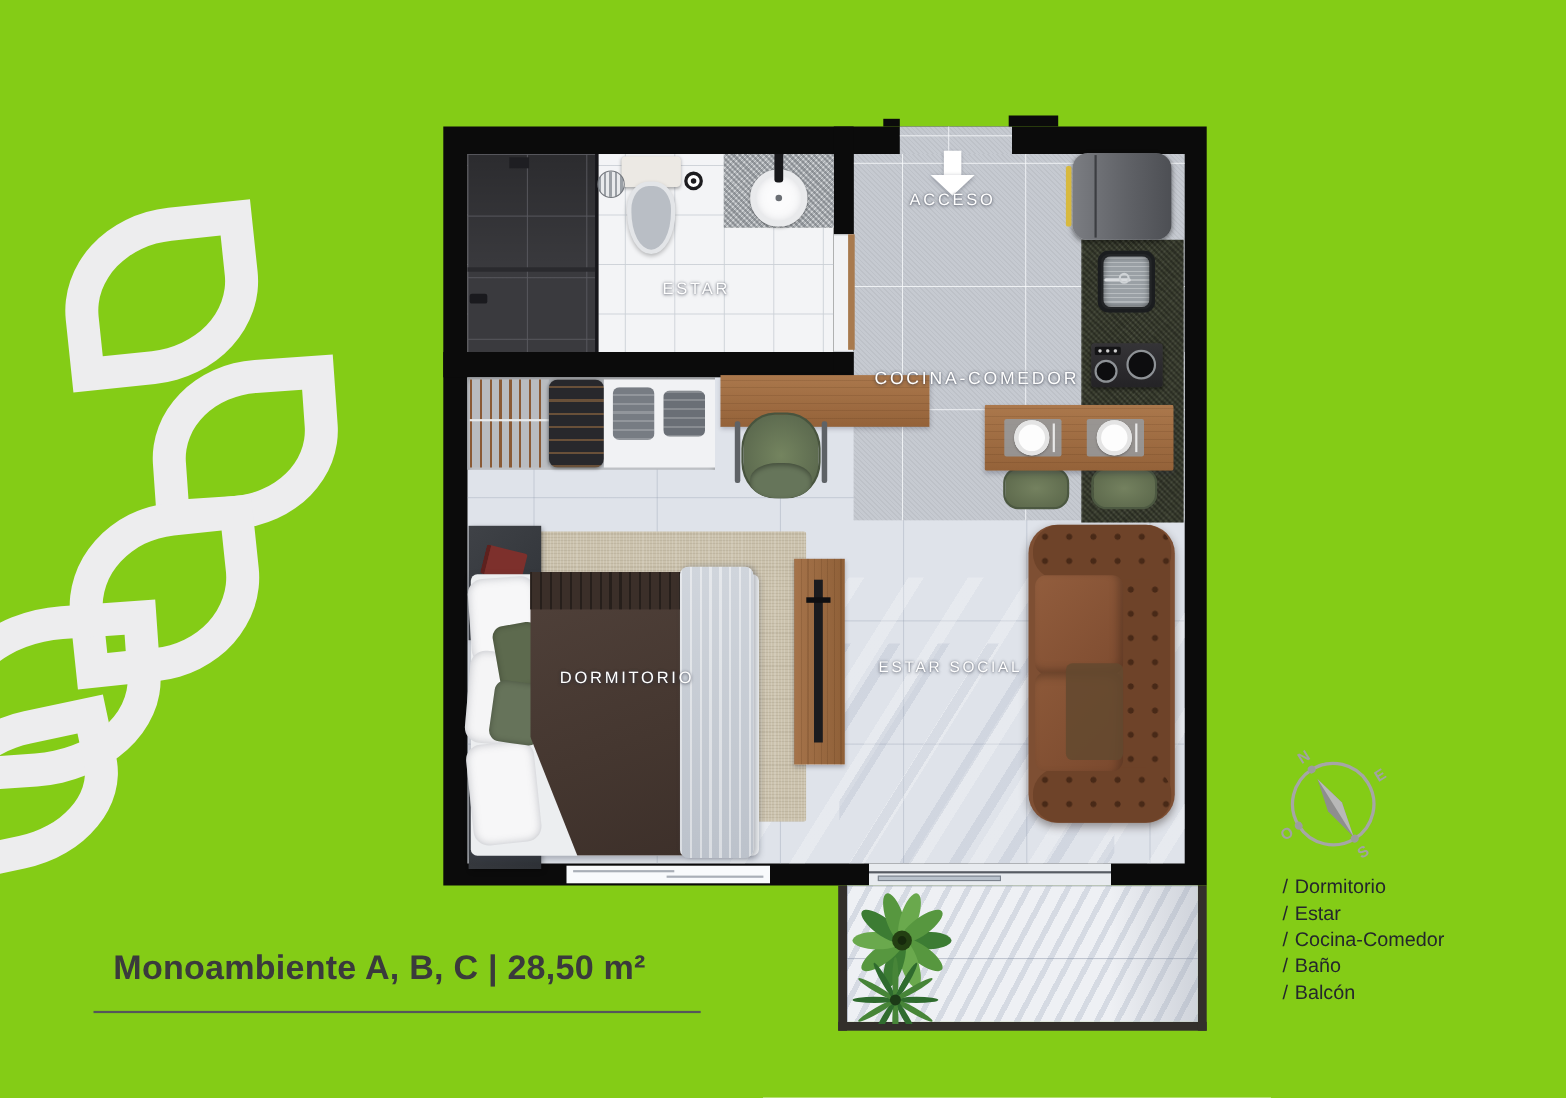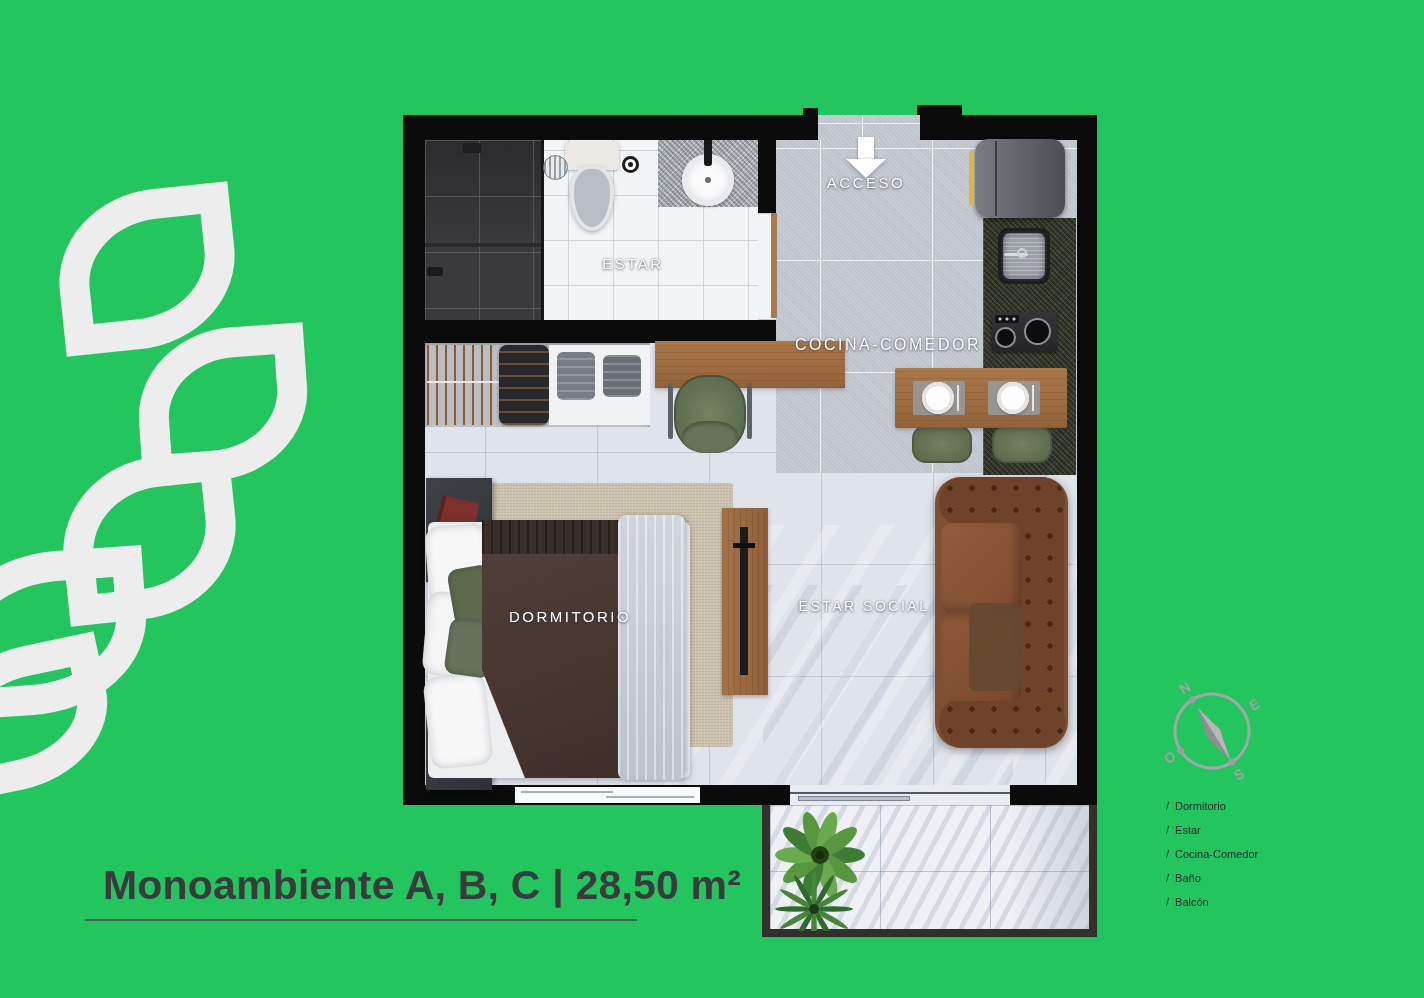--- a/index.html
+++ b/index.html
@@ -1,16 +1,16 @@
 <!DOCTYPE html>
 <html><head>
 <meta charset="utf-8">
 <style>
   html,body{margin:0;padding:0;background:#fff;}
-  .page{position:relative;width:1424px;height:998px;background:#22c55e;overflow:hidden;
+  .page{position:relative;width:1424px;height:998px;background:#84cc16;overflow:hidden;
         font-family:"Liberation Sans",sans-serif;}
 
   
   .leaf{position:absolute;box-sizing:border-box;border:30px solid #EDEDEE;
         border-radius:58% 0 58% 0;background:transparent;}
 
   
   .plan{position:absolute;left:403px;top:115px;width:694px;height:690px;background:#0b0b0b;overflow:visible;}
   .abs{position:absolute;}
 
@@ -69,26 +69,26 @@
     border-left:8px solid #332f2b;border-right:8px solid #332f2b;border-bottom:8px solid #332f2b;}
   .balcony-floor{position:absolute;inset:0;background-color:#eef0f4;
     background-image:linear-gradient(to right,rgba(135,145,165,.5) 1px,transparent 1px),
                      linear-gradient(to bottom,rgba(135,145,165,.5) 1px,transparent 1px),
                      repeating-linear-gradient(118deg,rgba(125,140,165,.22) 0 5px,transparent 5px 16px);
     background-size:110px 66px,110px 66px,auto;}
   .balcony-shade{position:absolute;right:0;top:0;width:80px;height:100%;
     background:linear-gradient(90deg,rgba(150,158,172,0),rgba(150,158,172,.35));}
 
   
-  .legend{position:absolute;left:1166px;top:794px;color:#24272c;font-size:11px;line-height:24px;}
+  .legend{position:absolute;left:1166px;top:794px;color:#24272c;font-size:18px;line-height:24px;}
   .legend .row{white-space:nowrap;}
   .legend .slash{display:inline-block;margin-right:6px;}
 
   
-  .title{position:absolute;left:103px;top:862px;font-size:41px;font-weight:800;color:#3a3a3c;letter-spacing:.2px;text-align:center;}
+  .title{position:absolute;left:103px;top:862px;font-size:31px;font-weight:800;color:#3a3a3c;letter-spacing:.2px;text-align:center;}
   .title-line{position:absolute;left:85px;top:919px;width:552px;height:2px;background:#55565a;}
 </style>
 </head>
 <body>
 <div class="page">
 
   <div>
     <div class="leaf" style="left:58px;top:190px;width:178px;height:158px;transform:rotate(-6deg);"></div>
     <div class="leaf" style="left:138px;top:328px;width:170px;height:152px;transform:rotate(-4deg);"></div>
     <div class="leaf" style="left:62px;top:458px;width:175px;height:160px;transform:rotate(-6deg);"></div>

